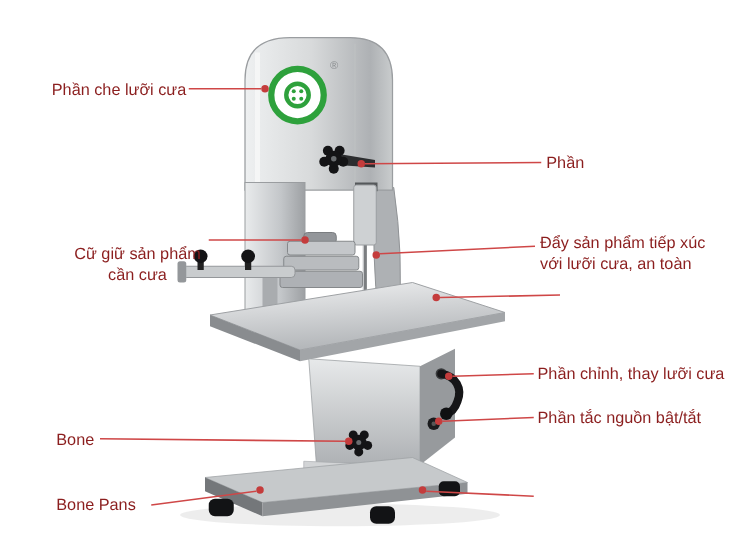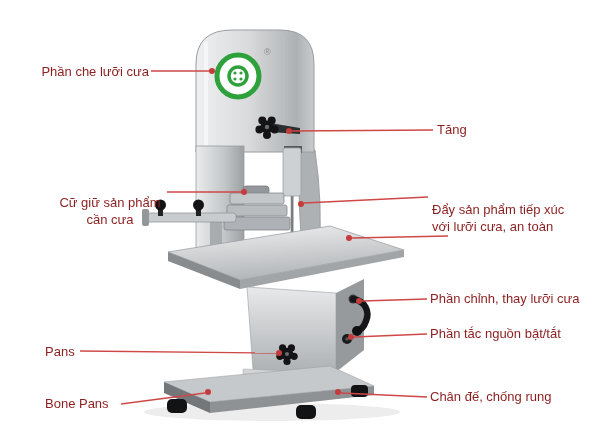--- a/index.html
+++ b/index.html
@@ -175,28 +175,27 @@
         <circle cx="351" cy="337" r="3"></circle>
         <circle cx="338" cy="392" r="3"></circle>
       </g>
     </g>
   </svg>
 
   <div class="label" style="left:25px;top:64px;width:124px;text-align:right">Phần che lưỡi cưa</div>
 
   <div class="label wrap" style="left:55px;top:176px;width:110px;text-align:center">Cữ giữ sản phẩm cần cưa</div>
 
-  <div class="label" style="left:45px;top:344px">Pans</div>
+  <div class="label" style="left:45px;top:344px">Bone</div>
 
   <div class="label" style="left:45px;top:396px">Bone Pans</div>
 
-  <div class="label" style="left:437px;top:122px">Tăng</div>
-
-  <div class="label wrap" style="left:432px;top:183px;width:152px">Đẩy sản phẩm tiếp xúc với lưỡi cưa, an toàn</div>
+  <div class="label" style="left:437px;top:122px">Phần</div>
+
+  <div class="label wrap" style="left:432px;top:167px;width:152px">Đẩy sản phẩm tiếp xúc với lưỡi cưa, an toàn</div>
 
 
   <div class="label" style="left:430px;top:291px">Phần chỉnh, thay lưỡi cưa</div>
 
   <div class="label" style="left:430px;top:326px">Phần tắc nguồn bật/tắt</div>
 
-  <div class="label" style="left:430px;top:389px">Chân đế, chống rung</div>
 
 </div>
 
 </body></html>

